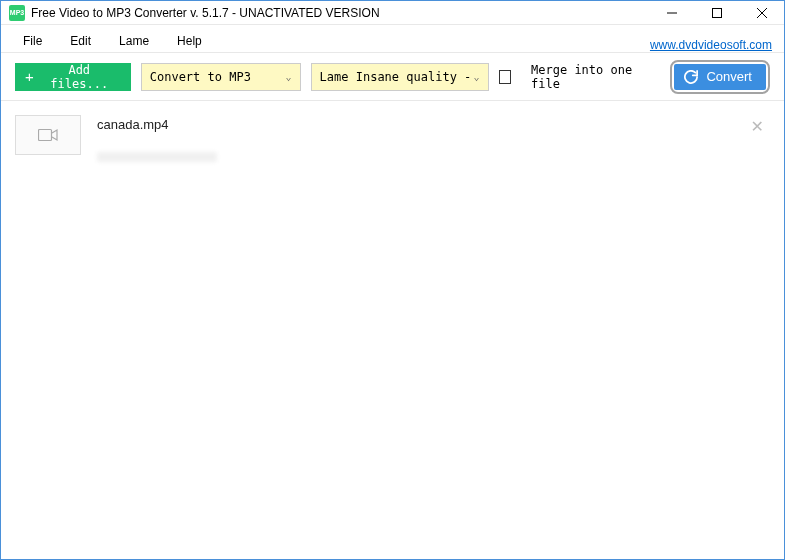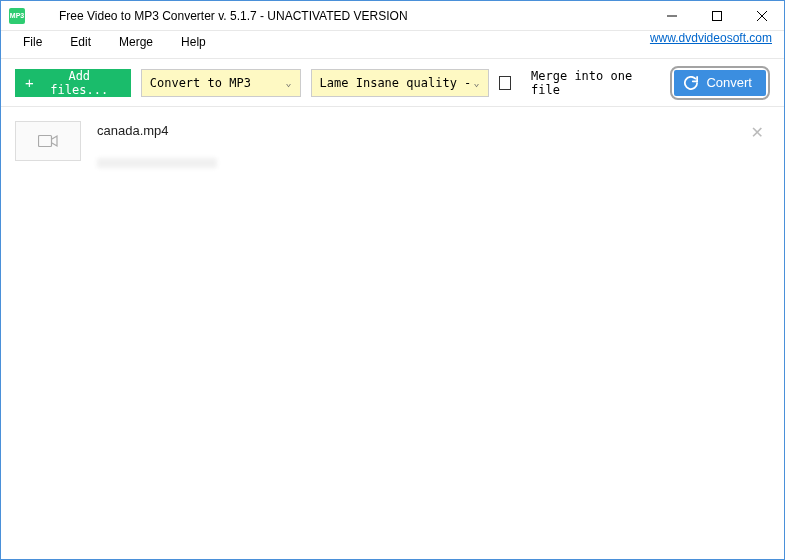--- a/index.html
+++ b/index.html
@@ -1,28 +1,28 @@
 <!DOCTYPE html>
 <html><head>
 <meta charset="utf-8">
 <style>
   * { box-sizing: border-box; margin: 0; padding: 0; }
   body { font-family: "Segoe UI", Tahoma, sans-serif; font-size: 12px; background: #fff; width: 785px; height: 560px; border: 1px solid #4a90d9; overflow: hidden; position: relative; }
   
   
-  .titlebar { height: 30px; display: flex; align-items: center; padding: 0 0 0 8px; border-bottom: 1px solid #e8e8e8; gap: 28px; }
+  .titlebar { height: 24px; display: flex; align-items: center; padding: 0 0 0 8px; border-bottom: 1px solid #e8e8e8; }
   .app-icon { width: 16px; height: 16px; background: #2ecc71; border-radius: 2px; display: flex; align-items: center; justify-content: center; margin-right: 6px; }
   .app-icon span { color: #fff; font-size: 7px; font-weight: bold; line-height: 1; }
   .title-text { font-size: 12px; color: #000; }
   .window-controls { margin-left: auto; display: flex; }
   .win-btn { width: 45px; height: 30px; display: flex; align-items: center; justify-content: center; cursor: pointer; }
   .win-btn svg { width: 10px; height: 10px; stroke: #000; stroke-width: 1; fill: none; }
 
   
-  .menubar { height: 28px; display: flex; align-items: flex-start; padding: 0 12px; border-bottom: 1px solid #e8e8e8; }
+  .menubar { height: 28px; display: flex; align-items: flex-end; padding: 0 12px; border-bottom: 1px solid #e8e8e8; }
   .menu-item { padding: 4px 10px; font-size: 12px; cursor: pointer; margin-right: 8px; }
   .site-link { margin-left: auto; color: #0066cc; text-decoration: underline; font-size: 12px; }
 
   
   .toolbar { height: 48px; display: flex; align-items: center; padding: 0 14px; gap: 10px; border-bottom: 1px solid #e8e8e8; }
   .btn-add { background: #1abc6b; color: #fff; border: none; height: 28px; padding: 0 14px 0 10px; display: flex; align-items: center; font-family: monospace; font-size: 12px; cursor: pointer; }
   .btn-add .plus { font-size: 15px; line-height: 1; margin-right: 8px; font-family: sans-serif; }
   .dropdown { height: 28px; border: 1px solid #ccc; background: #fef9c3; display: flex; align-items: center; padding: 0 8px; font-family: monospace; font-size: 12px; cursor: pointer; position: relative; }
   .dropdown.format { width: 178px; }
   .dropdown.quality { width: 178px; }
@@ -70,21 +70,21 @@
           <line x1="0" y1="0" x2="10" y2="10"></line>
           <line x1="10" y1="0" x2="0" y2="10"></line>
         </svg>
     </div>
   </div>
 </div>
 
 <div class="menubar">
   <div class="menu-item">File</div>
   <div class="menu-item">Edit</div>
-  <div class="menu-item">Merge</div>
+  <div class="menu-item">Lame</div>
   <div class="menu-item">Help</div>
   <a class="site-link" href="#">www.dvdvideosoft.com</a>
 </div>
 
 <div class="toolbar">
   <button class="btn-add">
     <span class="plus">+</span>
     <span>Add files...</span>
   </button>
 

